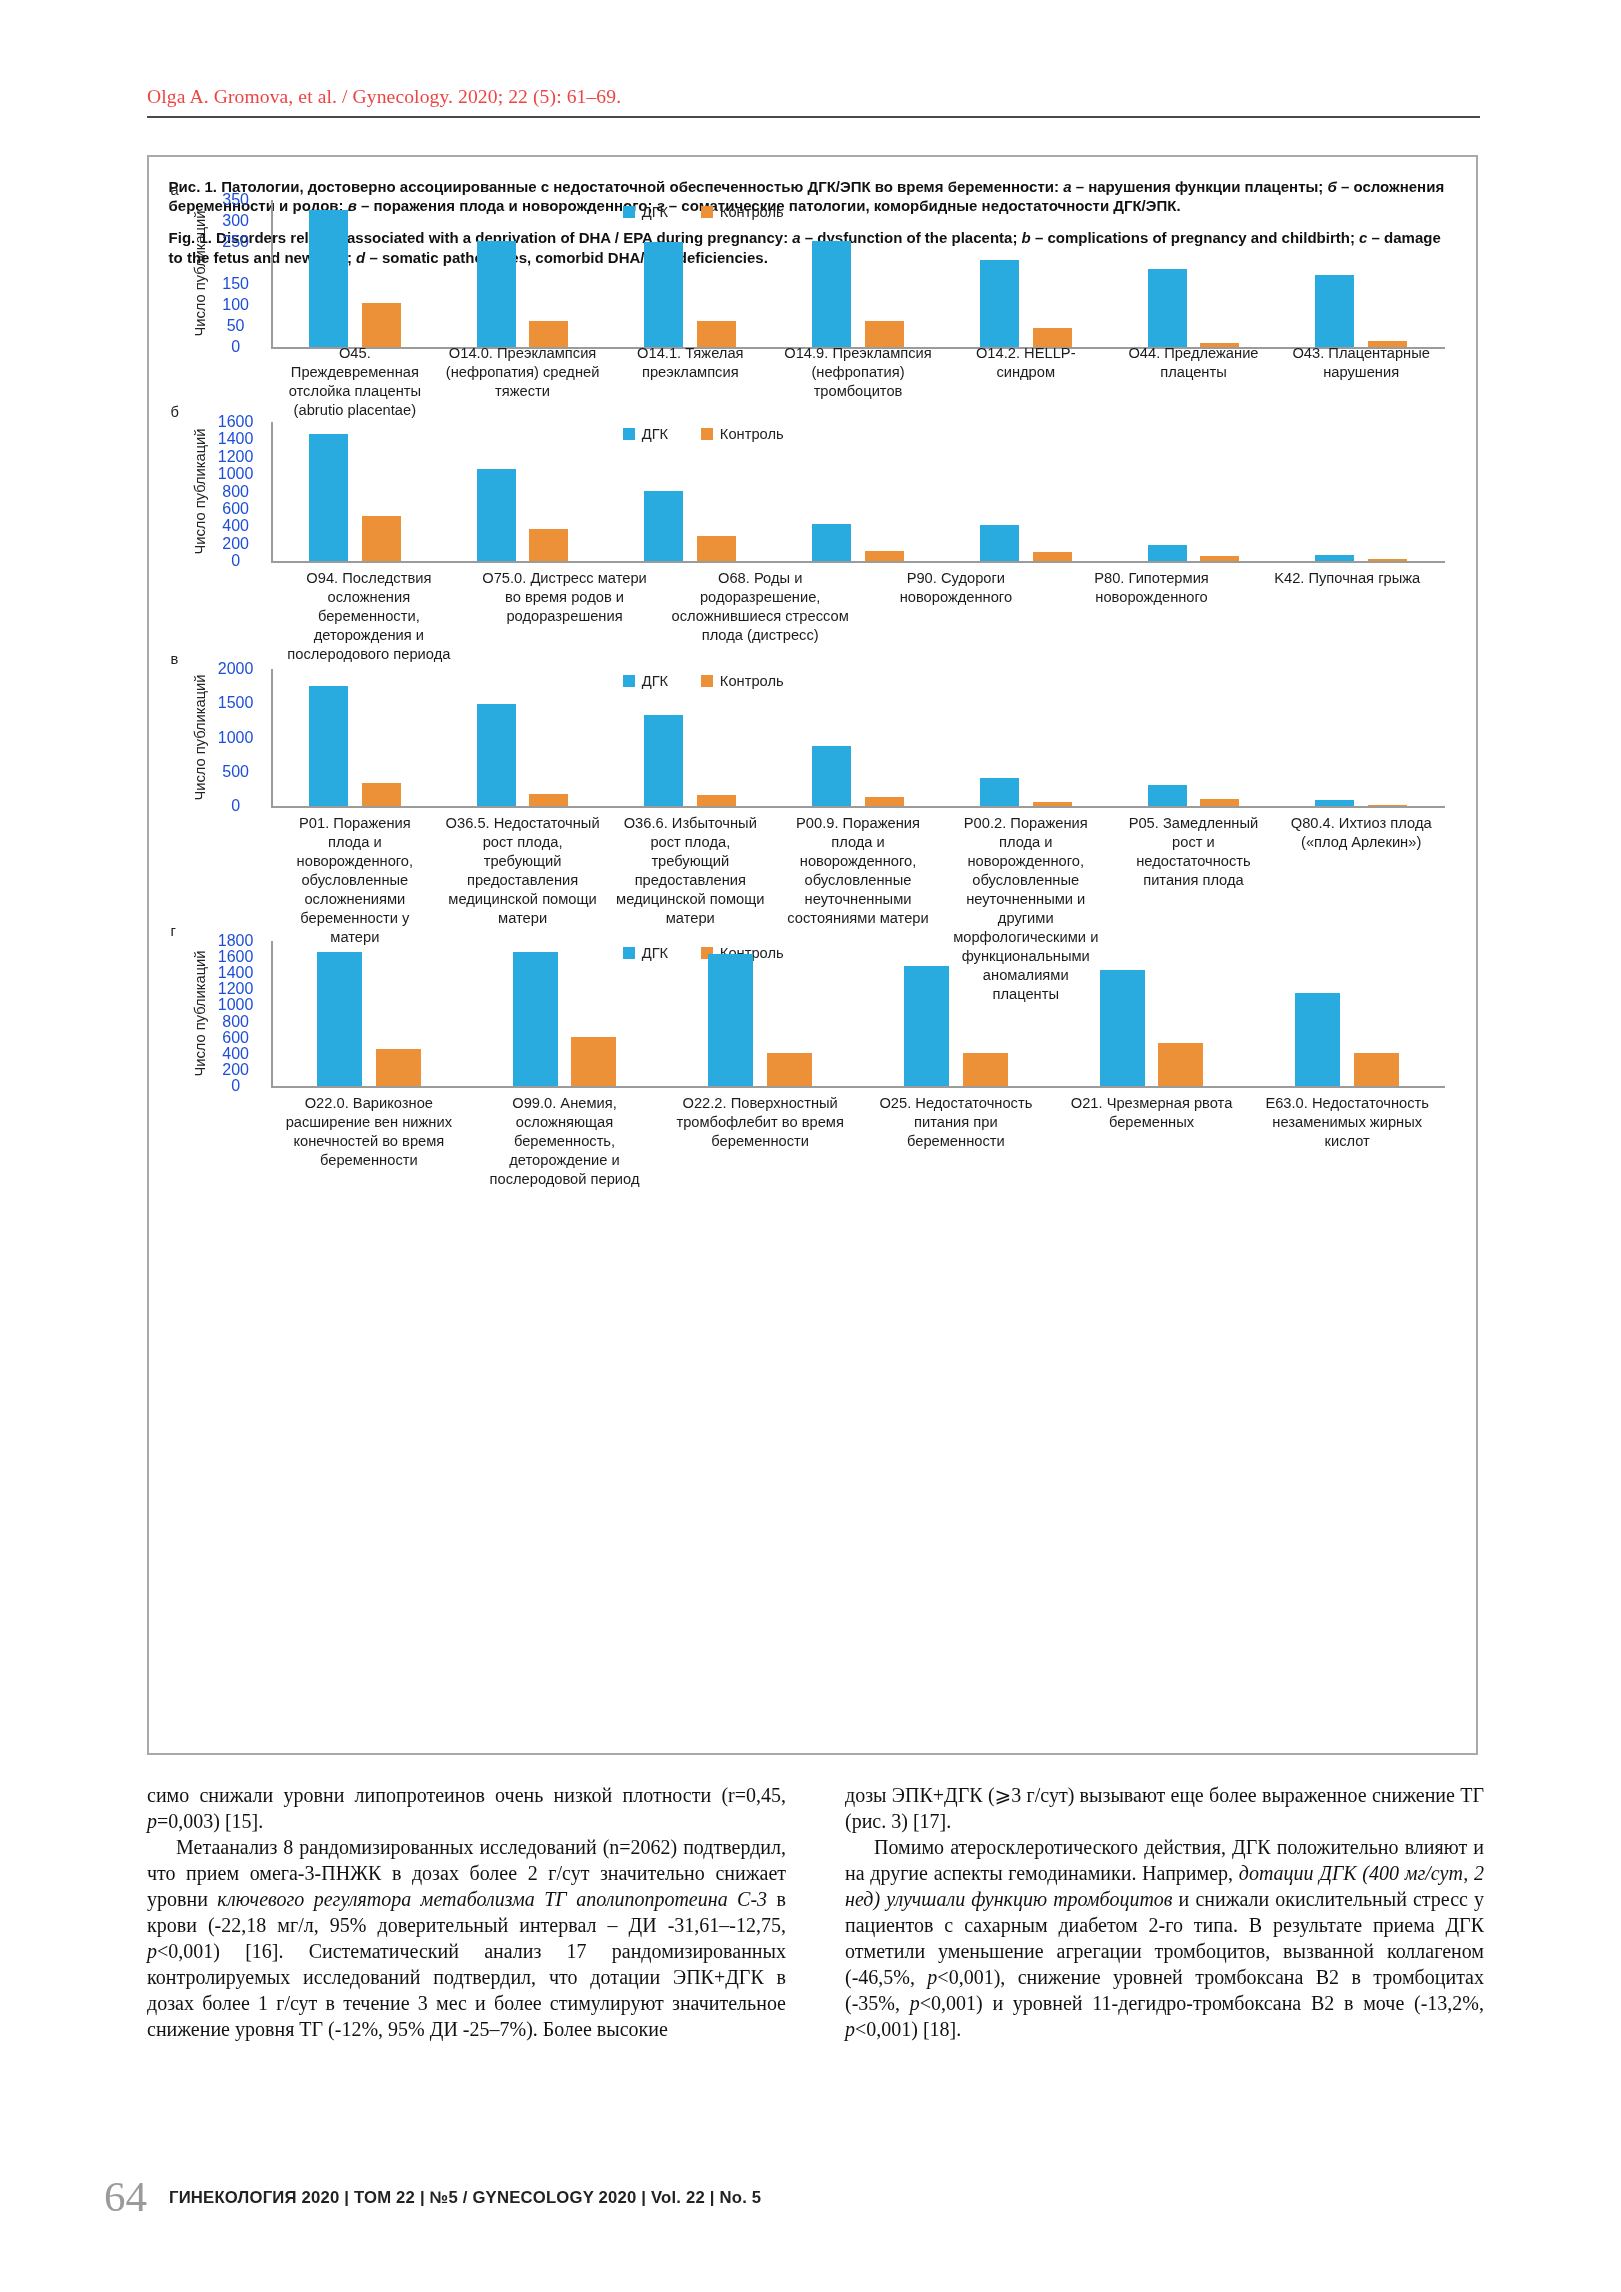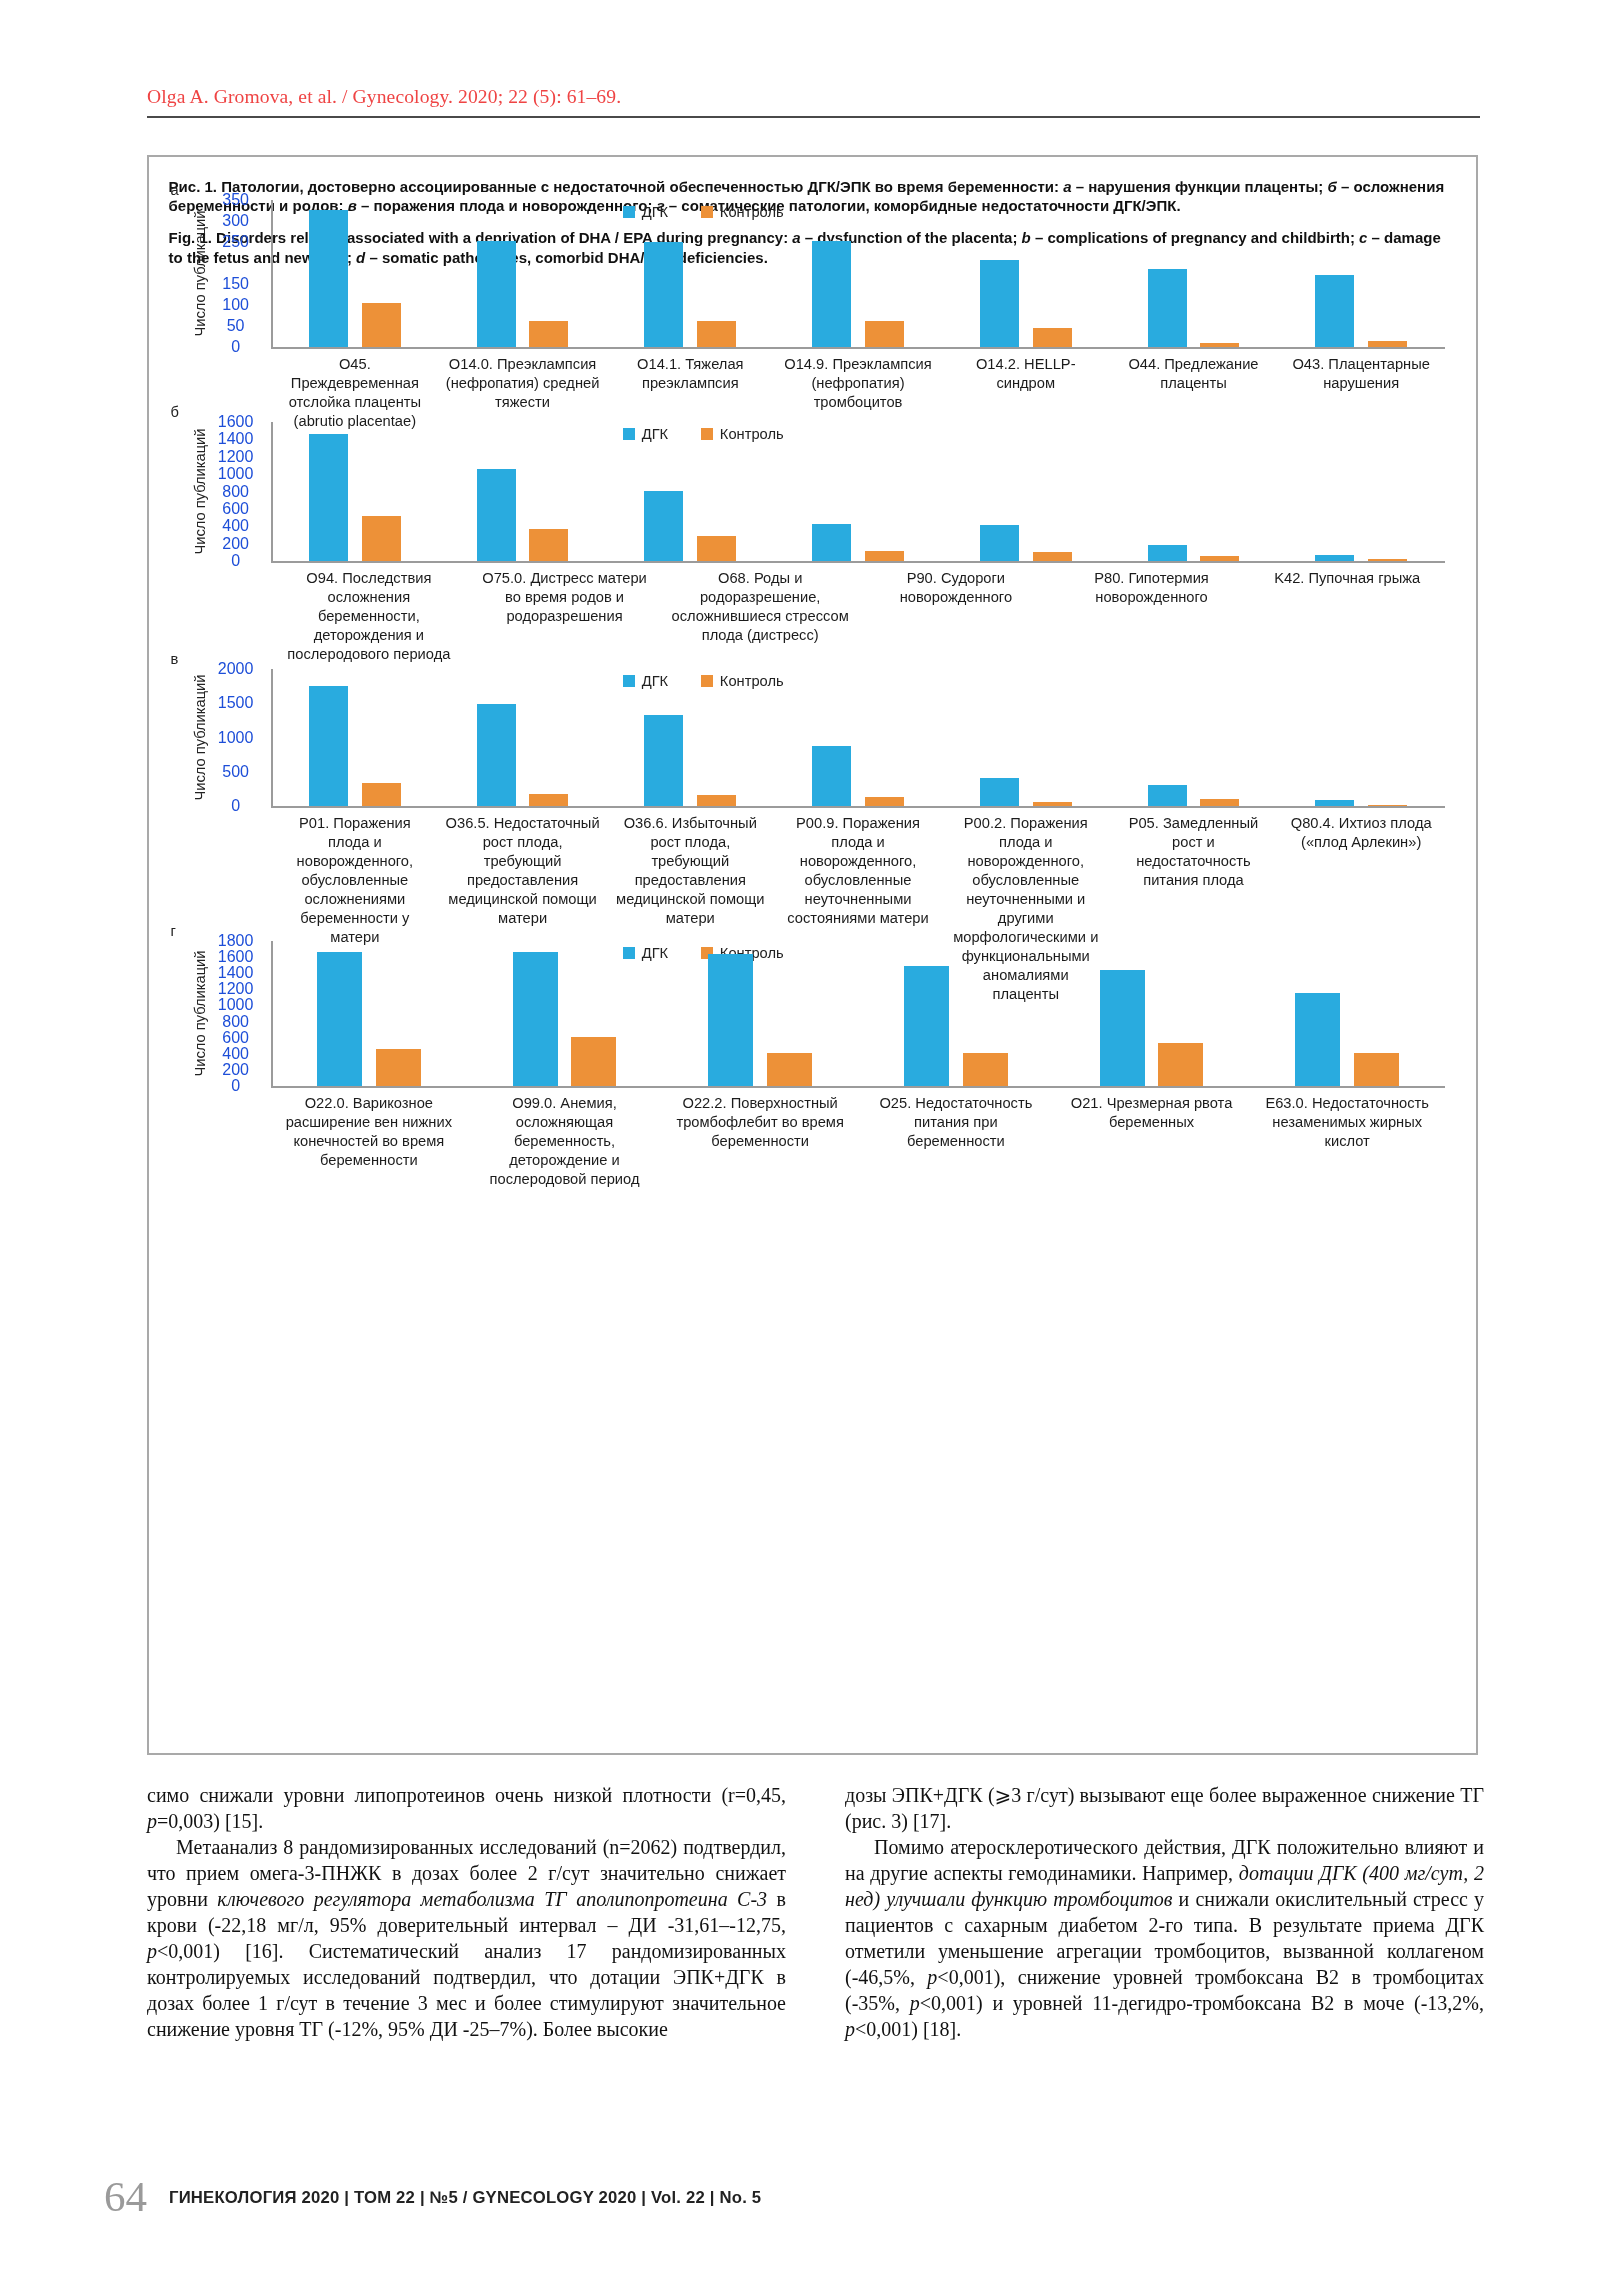--- a/index.html
+++ b/index.html
@@ -168,21 +168,21 @@
             </div>
             <div class="catgroup">
               <div class="bar dgk" style="height: 78px; width: 39px;"></div>
               <div class="bar ctrl" style="height: 3.8px; width: 39px;"></div>
             </div>
             <div class="catgroup">
               <div class="bar dgk" style="height: 72px; width: 39px;"></div>
               <div class="bar ctrl" style="height: 5.9px; width: 39px;"></div>
             </div>
           </div>
-          <div class="xlabels" style="left: 122px; top: 155px; width: 1174px;">
+          <div class="xlabels" style="left: 122px; top: 144px; width: 1174px;">
             <div class="xlabel">O45. Преждевременная отслойка плаценты (abrutio placentae)</div>
             <div class="xlabel">O14.0. Преэклампсия (нефропатия) средней тяжести</div>
             <div class="xlabel">O14.1. Тяжелая преэклампсия</div>
             <div class="xlabel">O14.9. Преэклампсия (нефропатия) тромбоцитов</div>
             <div class="xlabel">O14.2. HELLP-синдром</div>
             <div class="xlabel">O44. Предлежание плаценты</div>
             <div class="xlabel">O43. Плацентарные нарушения</div>
           </div>
         </div>
         <div class="chart" style="top: 265px; height: 286px;">

